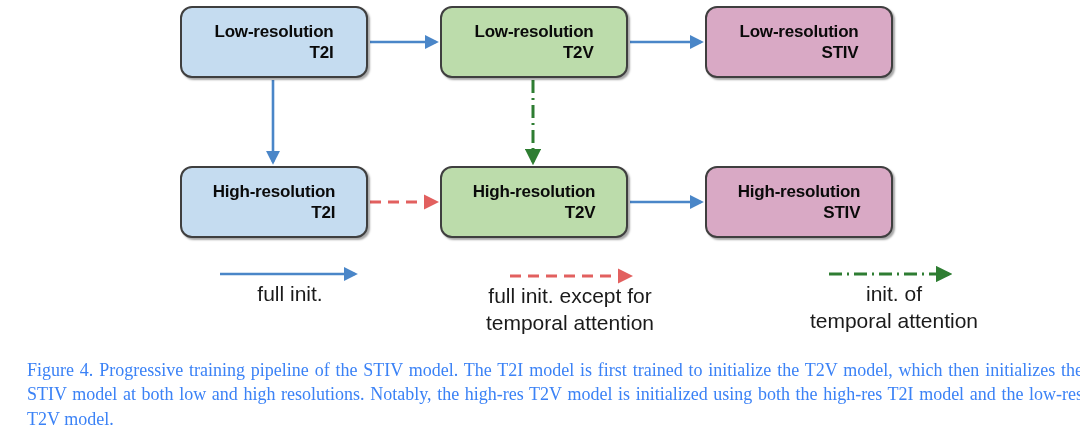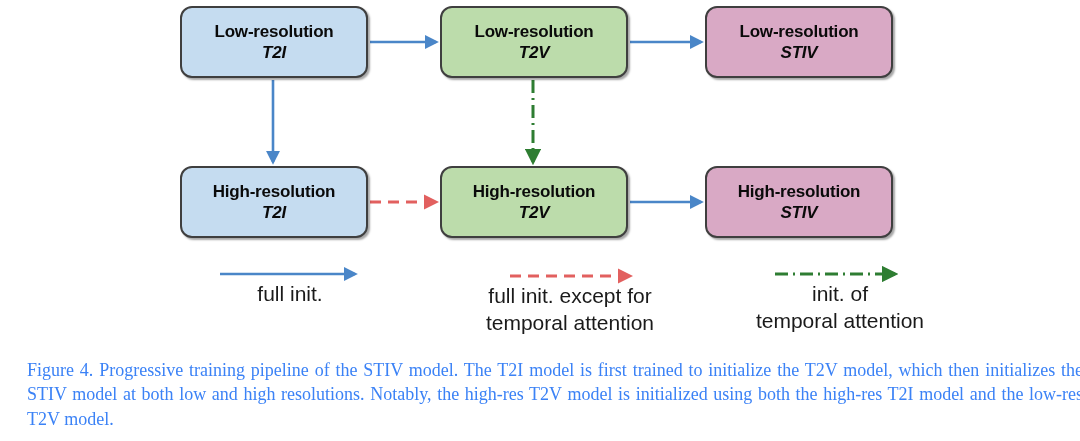--- a/index.html
+++ b/index.html
@@ -24,29 +24,29 @@
   }
 
   .node {
     position: absolute;
     box-sizing: border-box;
     border: 2px solid #3f3f3f;
     border-radius: 12px;
     display: flex;
     align-items: center;
     justify-content: center;
-    text-align: center;
+    text-align: right;
     font-weight: bold;
     font-size: 17px;
     line-height: 1.25;
     color: #0a0a0a;
     letter-spacing: -0.2px;
     box-shadow: 2px 2px 2px rgba(0,0,0,0.35);
   }
-  .node .line2 { display: block; font-style: italic; }
+  .node .line2 { display: block; }
 
   .n-blue  { background: #c5dcf0; }
   .n-green { background: #bcdcab; }
   .n-pink  { background: #d9a9c5; }
 
   
   .node-lr-t2i  { left: 180px; top: 6px;   width: 188px; height: 72px; }
   .node-lr-t2v  { left: 440px; top: 6px;   width: 188px; height: 72px; }
   .node-lr-stiv { left: 705px; top: 6px;   width: 188px; height: 72px; }
   .node-hr-t2i  { left: 180px; top: 166px; width: 188px; height: 72px; }
@@ -61,21 +61,21 @@
     text-align: center;
     font-size: 21px;
     color: #1a1a1a;
     line-height: 1.3;
   }
   .legend-swatch { position: relative; height: 18px; width: 100%; }
   .legend-label { display: block; white-space: pre-line; }
 
   .leg-full      { left: 205px; top: 262px; width: 170px; }
   .leg-except    { left: 470px; top: 264px; width: 200px; }
-  .leg-temporal  { left: 745px; top: 262px; width: 190px; }
+  .leg-temporal  { left: 799px; top: 262px; width: 190px; }
 
   #caption {
     position: absolute;
     left: 27px;
     top: 358px;
     width: 1056px;
     font-family: "Liberation Serif", serif;
     font-size: 18px;
     line-height: 1.35;
     color: #3b82f6;

